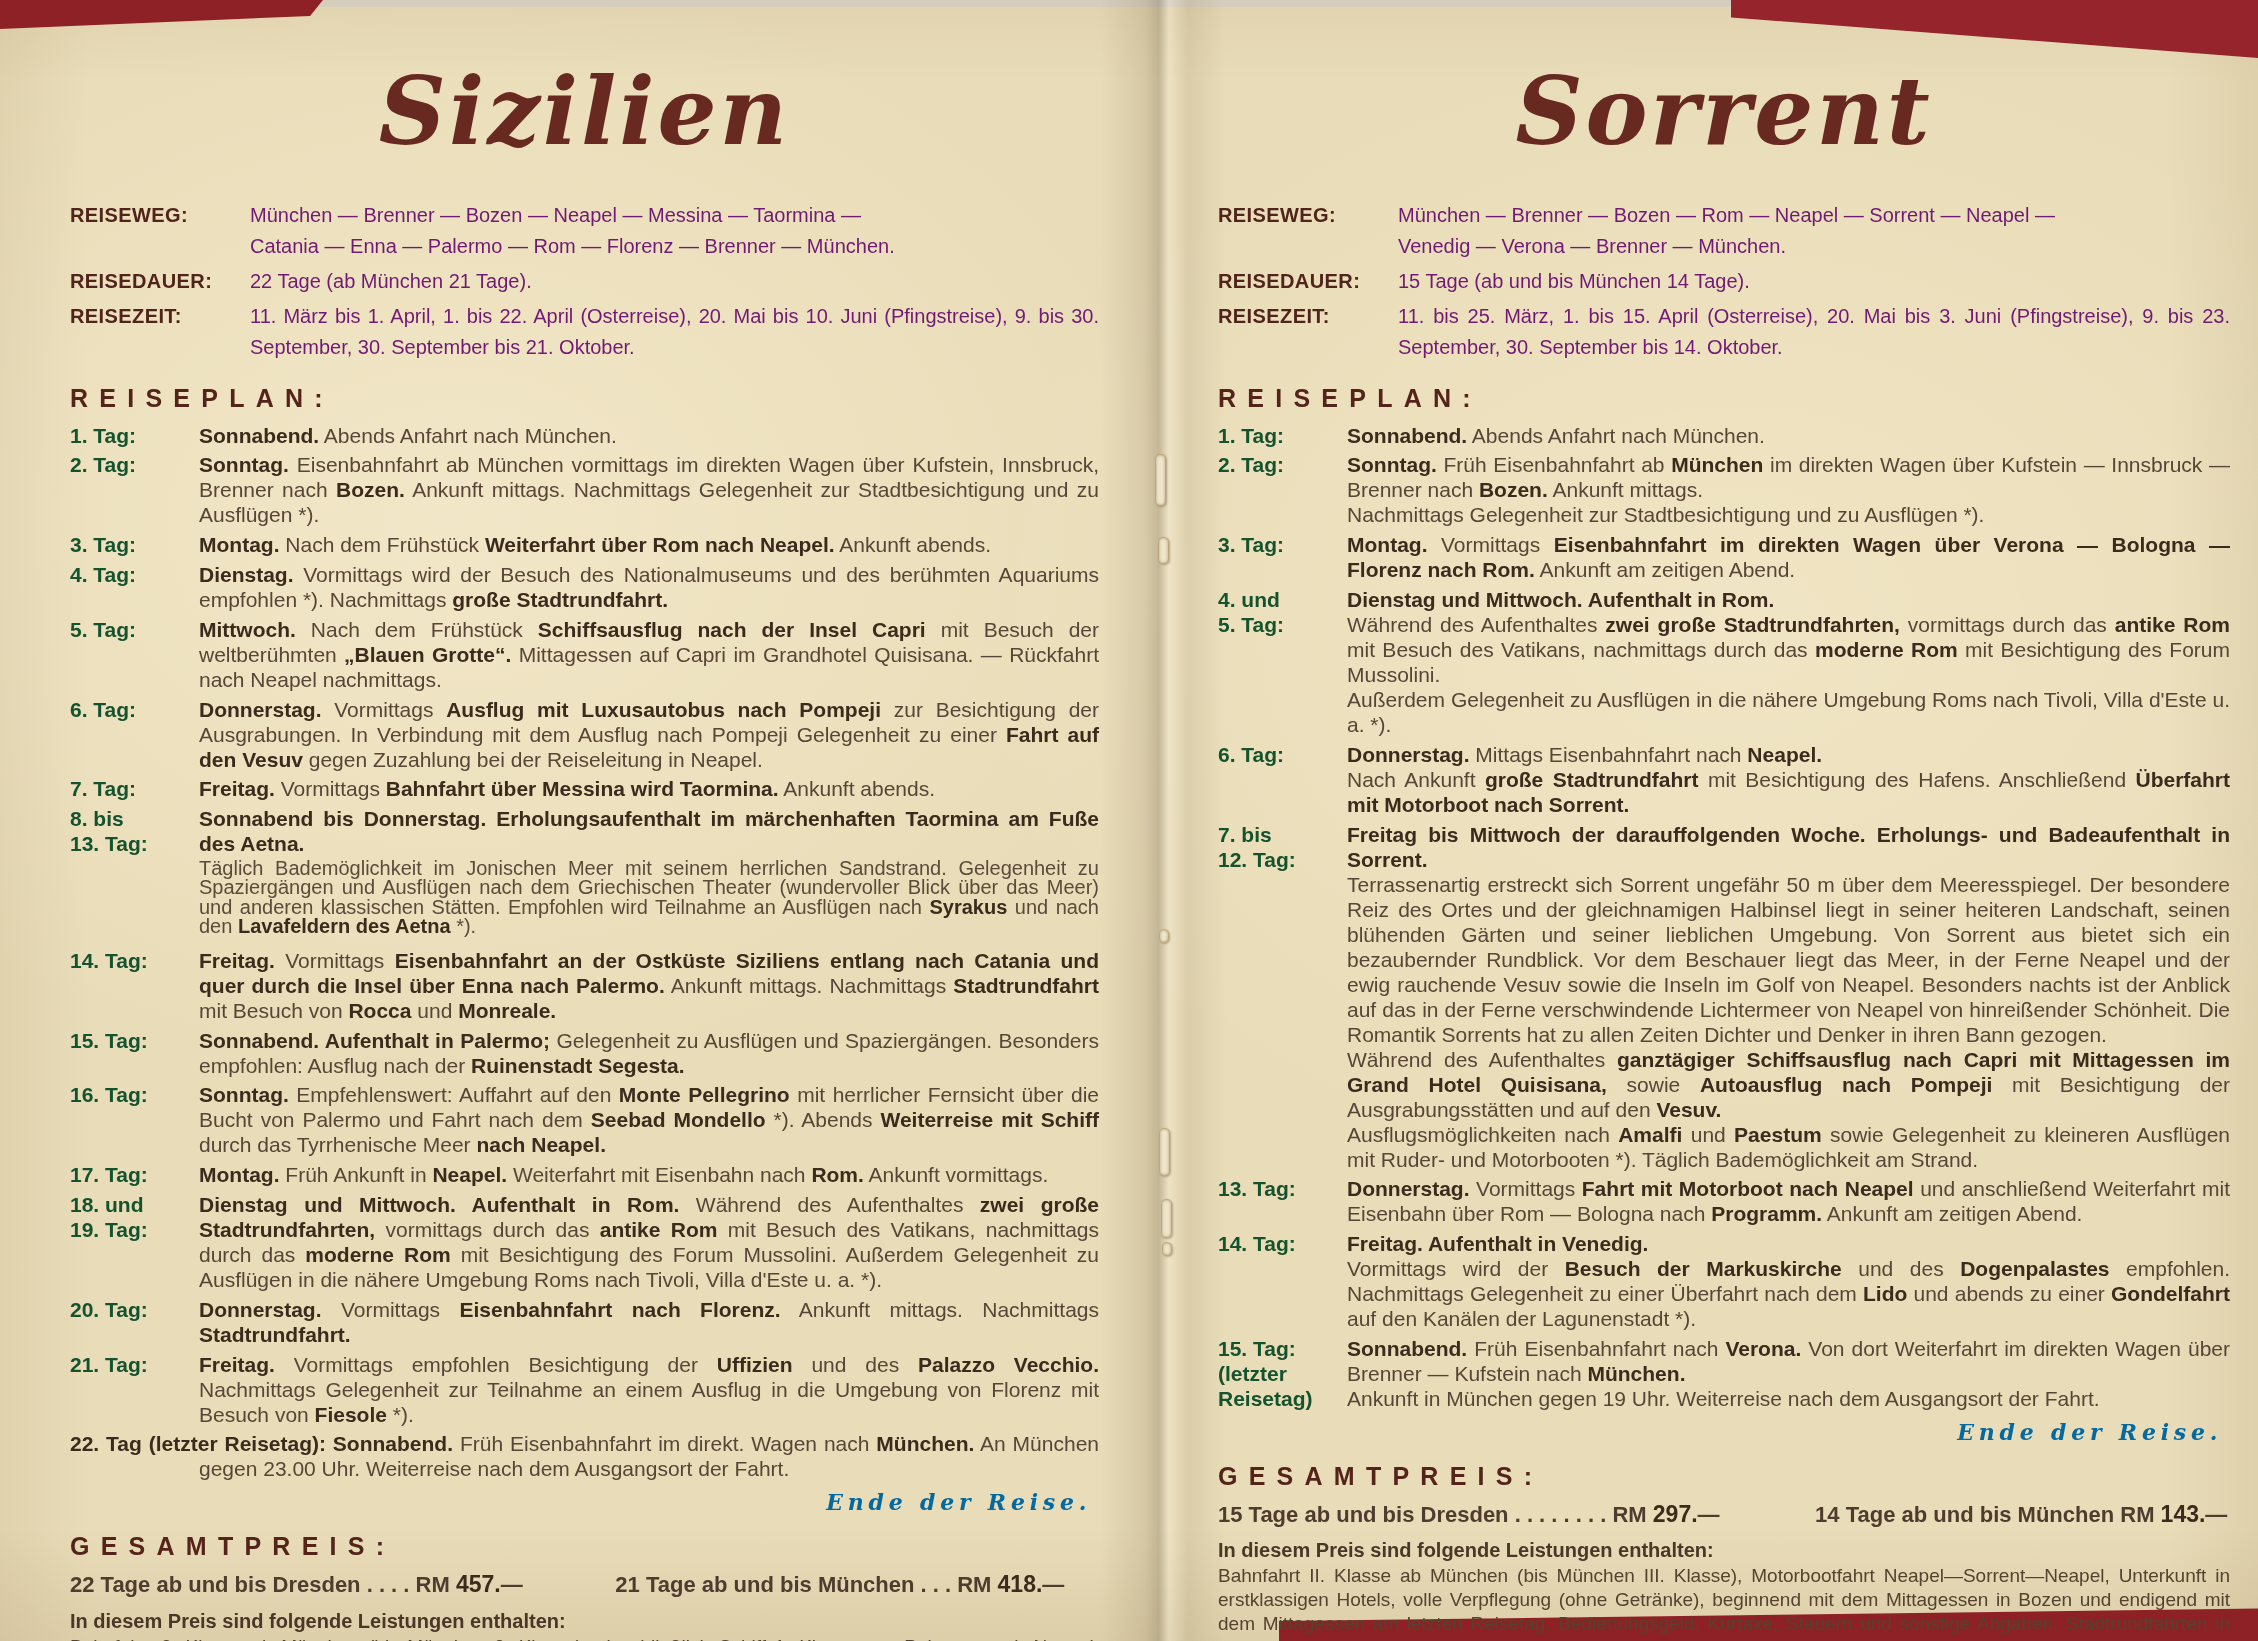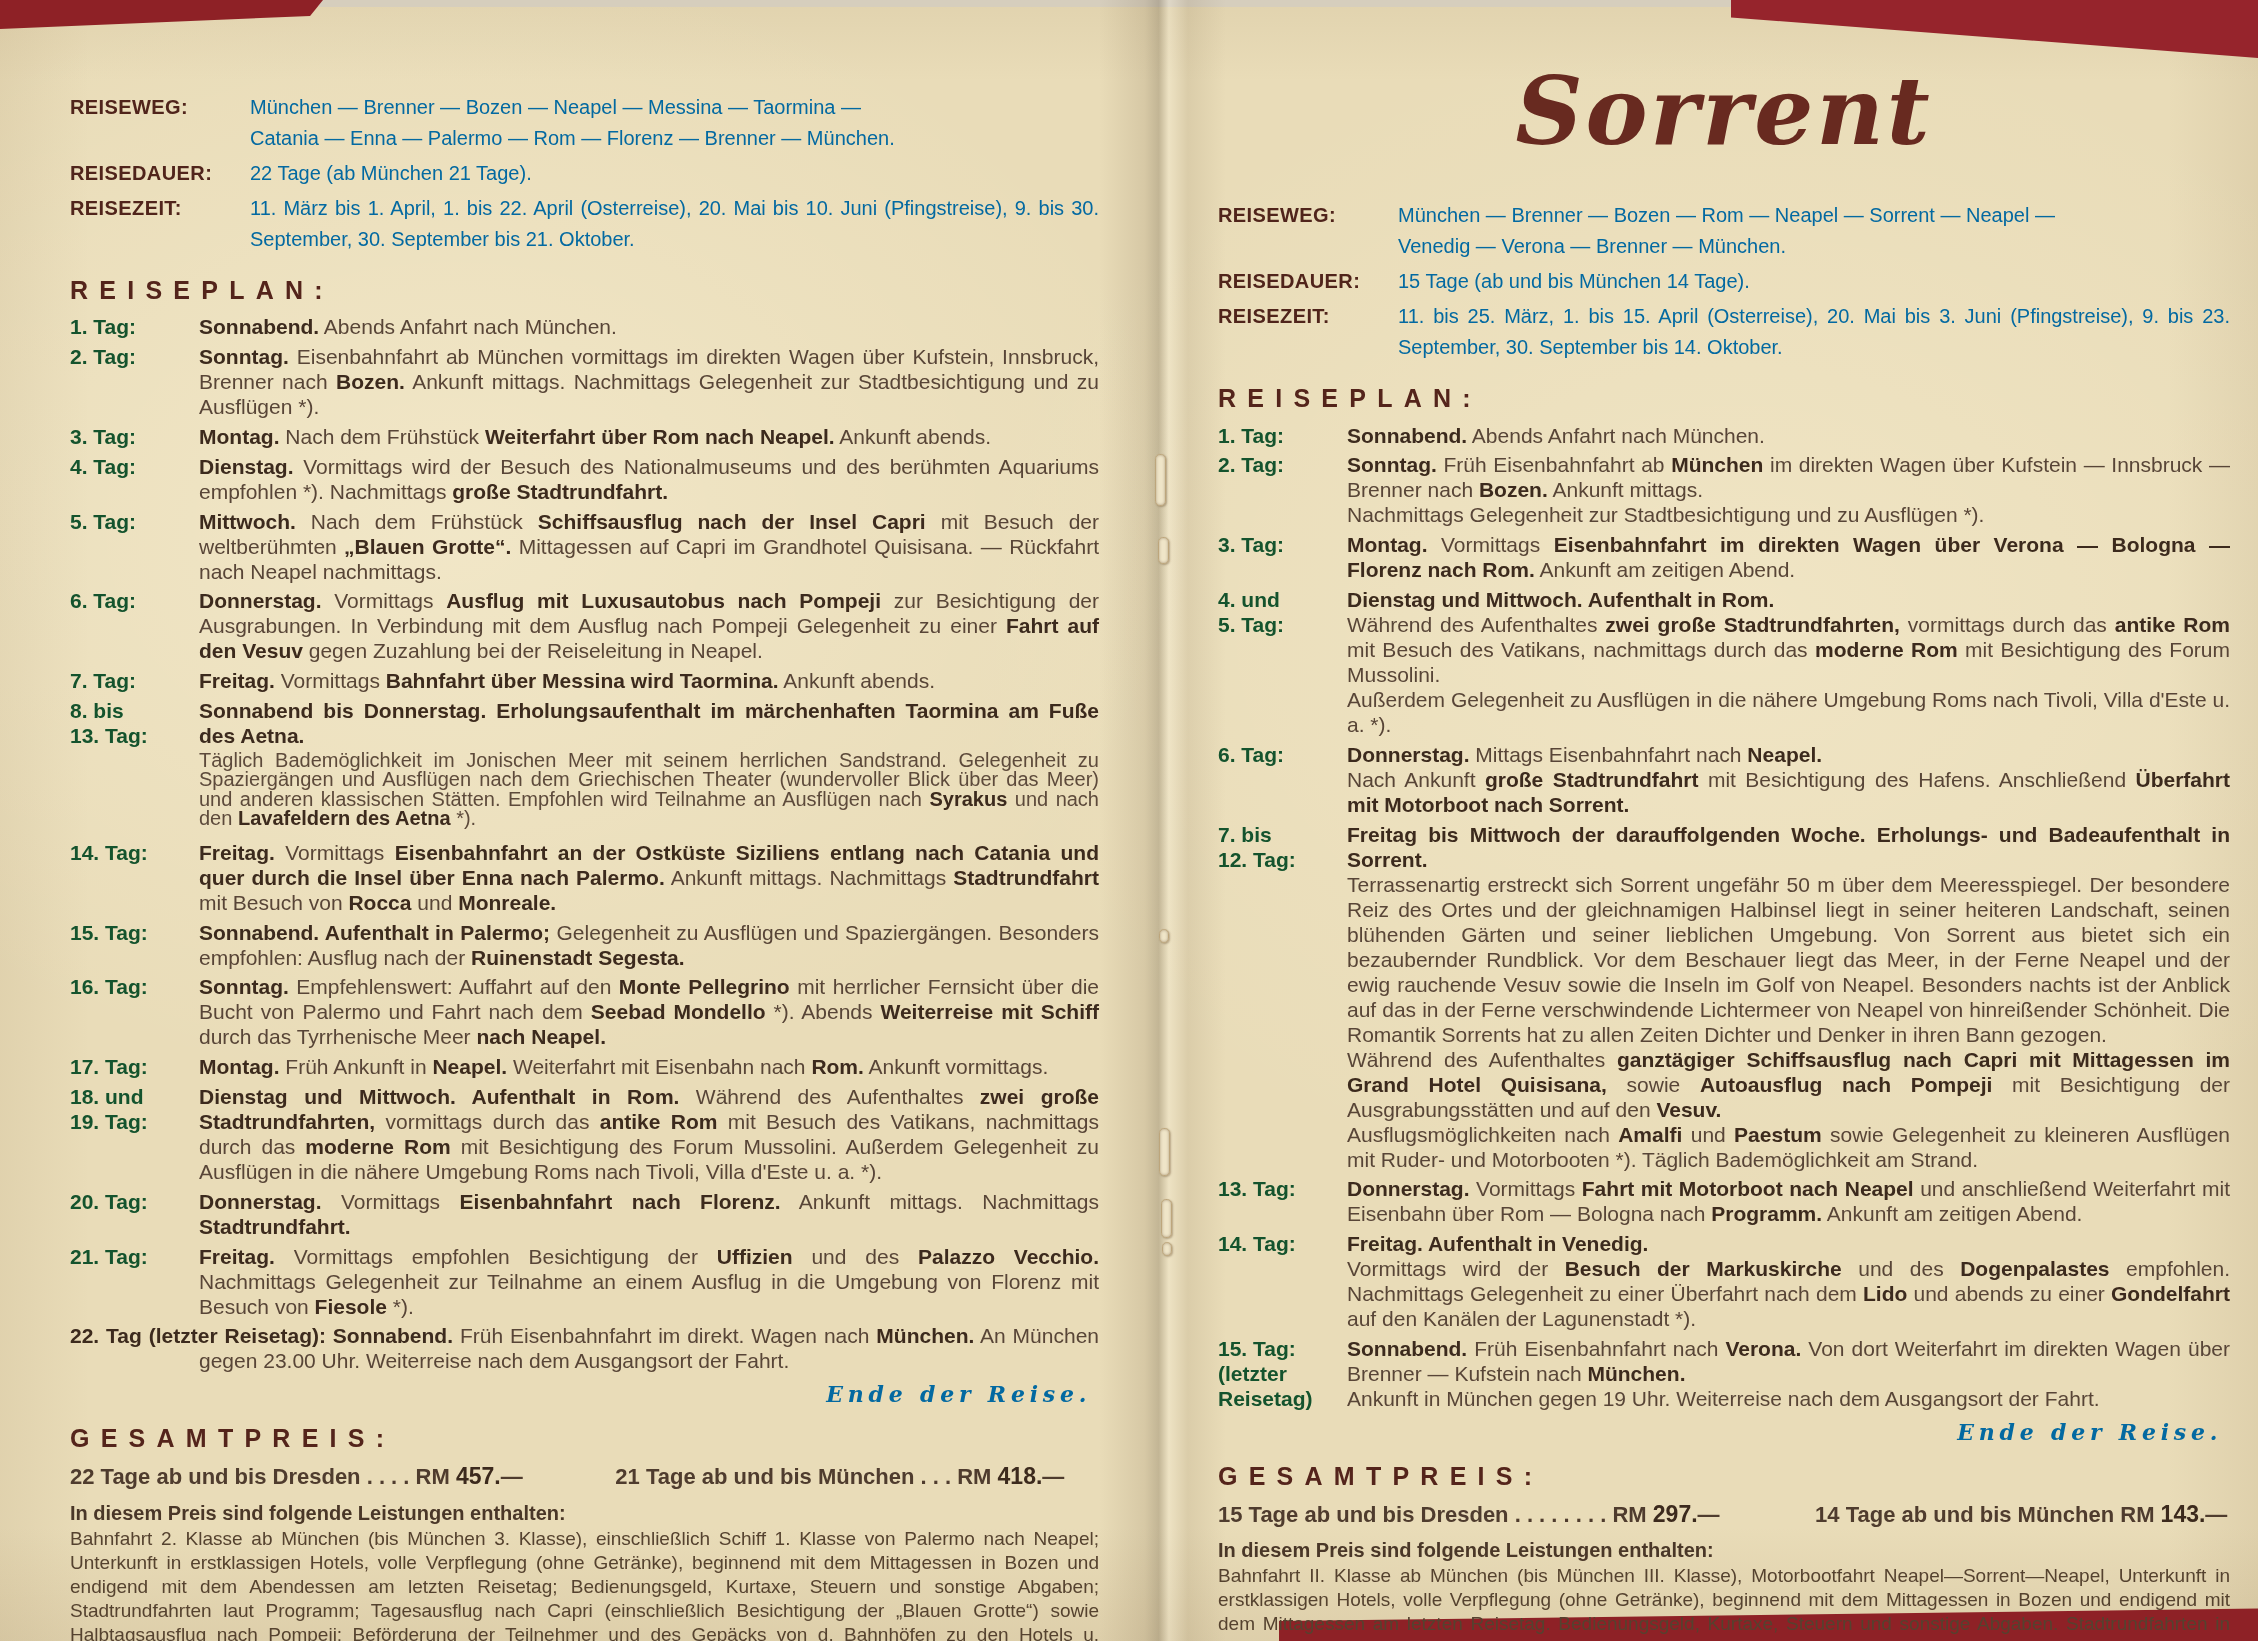--- a/index.html
+++ b/index.html
@@ -47,21 +47,21 @@
   .page.right { left:1218px; width:1012px; }
 
   .title {
     text-align:center; font-family:"DejaVu Serif", serif; font-style:italic; font-weight:700;
     font-size:93px; line-height:1.12; color:#682a20; letter-spacing:2.9px; margin:3.9px 0 23px;
   }
   b { font-weight:700; color:#3c2a1d; }
 
   .meta { display:grid; grid-template-columns:180px 1fr; row-gap:3.9px; font-size:20px; line-height:31px;margin-top:36px; }
   .meta-label { font-weight:700; color:#50241b; letter-spacing:0.4px; }
-  .meta-value { color:#0369a1; text-align:justify; }
+  .meta-value { color:#701a75; text-align:justify; }
 
   .sec-heading { font-size:25px; font-weight:700; letter-spacing:.45em; color:#54241b; margin:0; }
   .plan-heading { margin:21px 0 9.7px; }
   .price-heading { margin:17.4px 0 9.7px; }
 
   .day { display:grid; grid-template-columns:129px 1fr; margin-bottom:4.8px; }
   .day-label { font-weight:700; color:#14532d; font-size:21px; line-height:25px; }
   .dt-main, .dt-extra { font-size:21px; line-height:25px; text-align:justify; }
   .dt-note { font-size:20px; line-height:19.3px; text-align:justify; margin:2.9px 0 6.8px; color:#5d4a3b; }
   .day.wide { display:block; }
@@ -91,20 +91,21 @@
 <div class="cover-edge br"></div>
 <div class="fold"></div>
 <div class="stitch s1"></div>
 <div class="stitch s2"></div>
 <div class="stitch s3"></div>
 <div class="stitch s4"></div>
 <div class="stitch d1"></div>
 <div class="stitch d2"></div>
 
 <section class="page left">
+  <h1 class="title">Sizilien</h1>
 
   <div class="meta">
 
   <div class="meta-row-group" style="display:contents">
         <div class="meta-label">REISEWEG:</div>
         <div class="meta-value">München — Brenner — Bozen — Neapel — Messina — Taormina —<br>Catania — Enna — Palermo — Rom — Florenz — Brenner — München.</div>
       </div>
       <div class="meta-row-group" style="display:contents">
         <div class="meta-label">REISEDAUER:</div>
         <div class="meta-value">22 Tage (ab München 21 Tage).</div>

